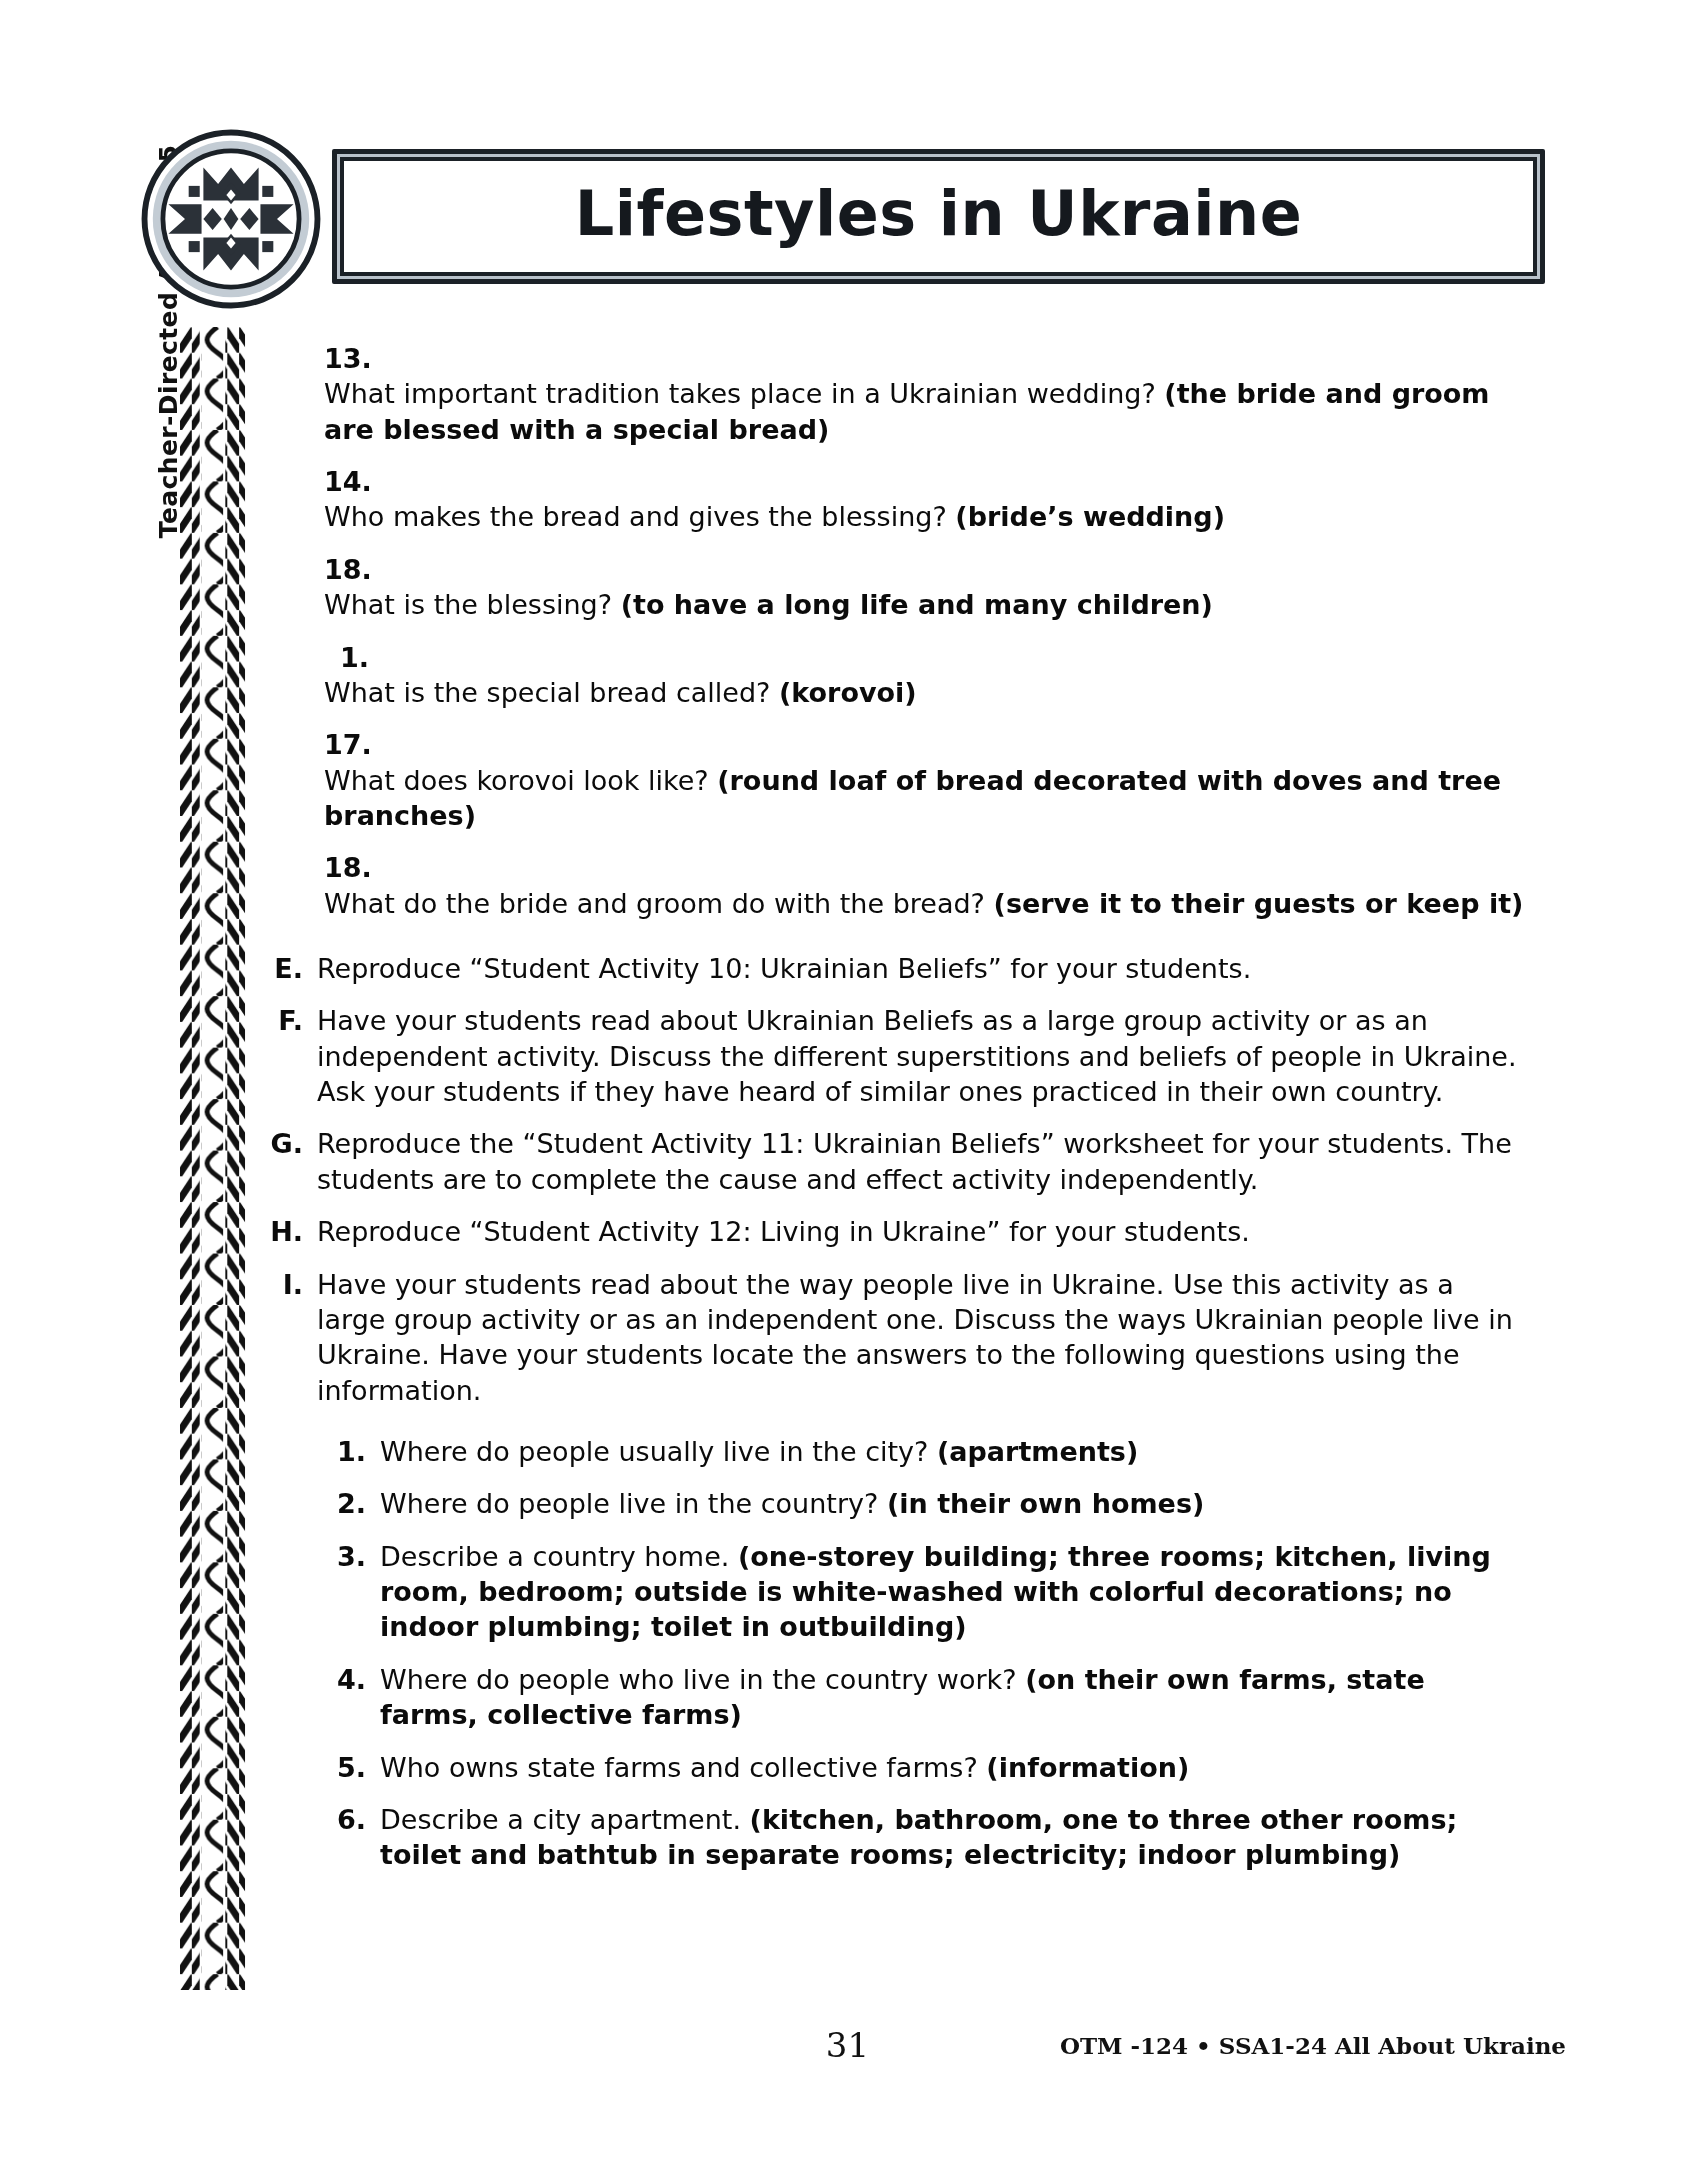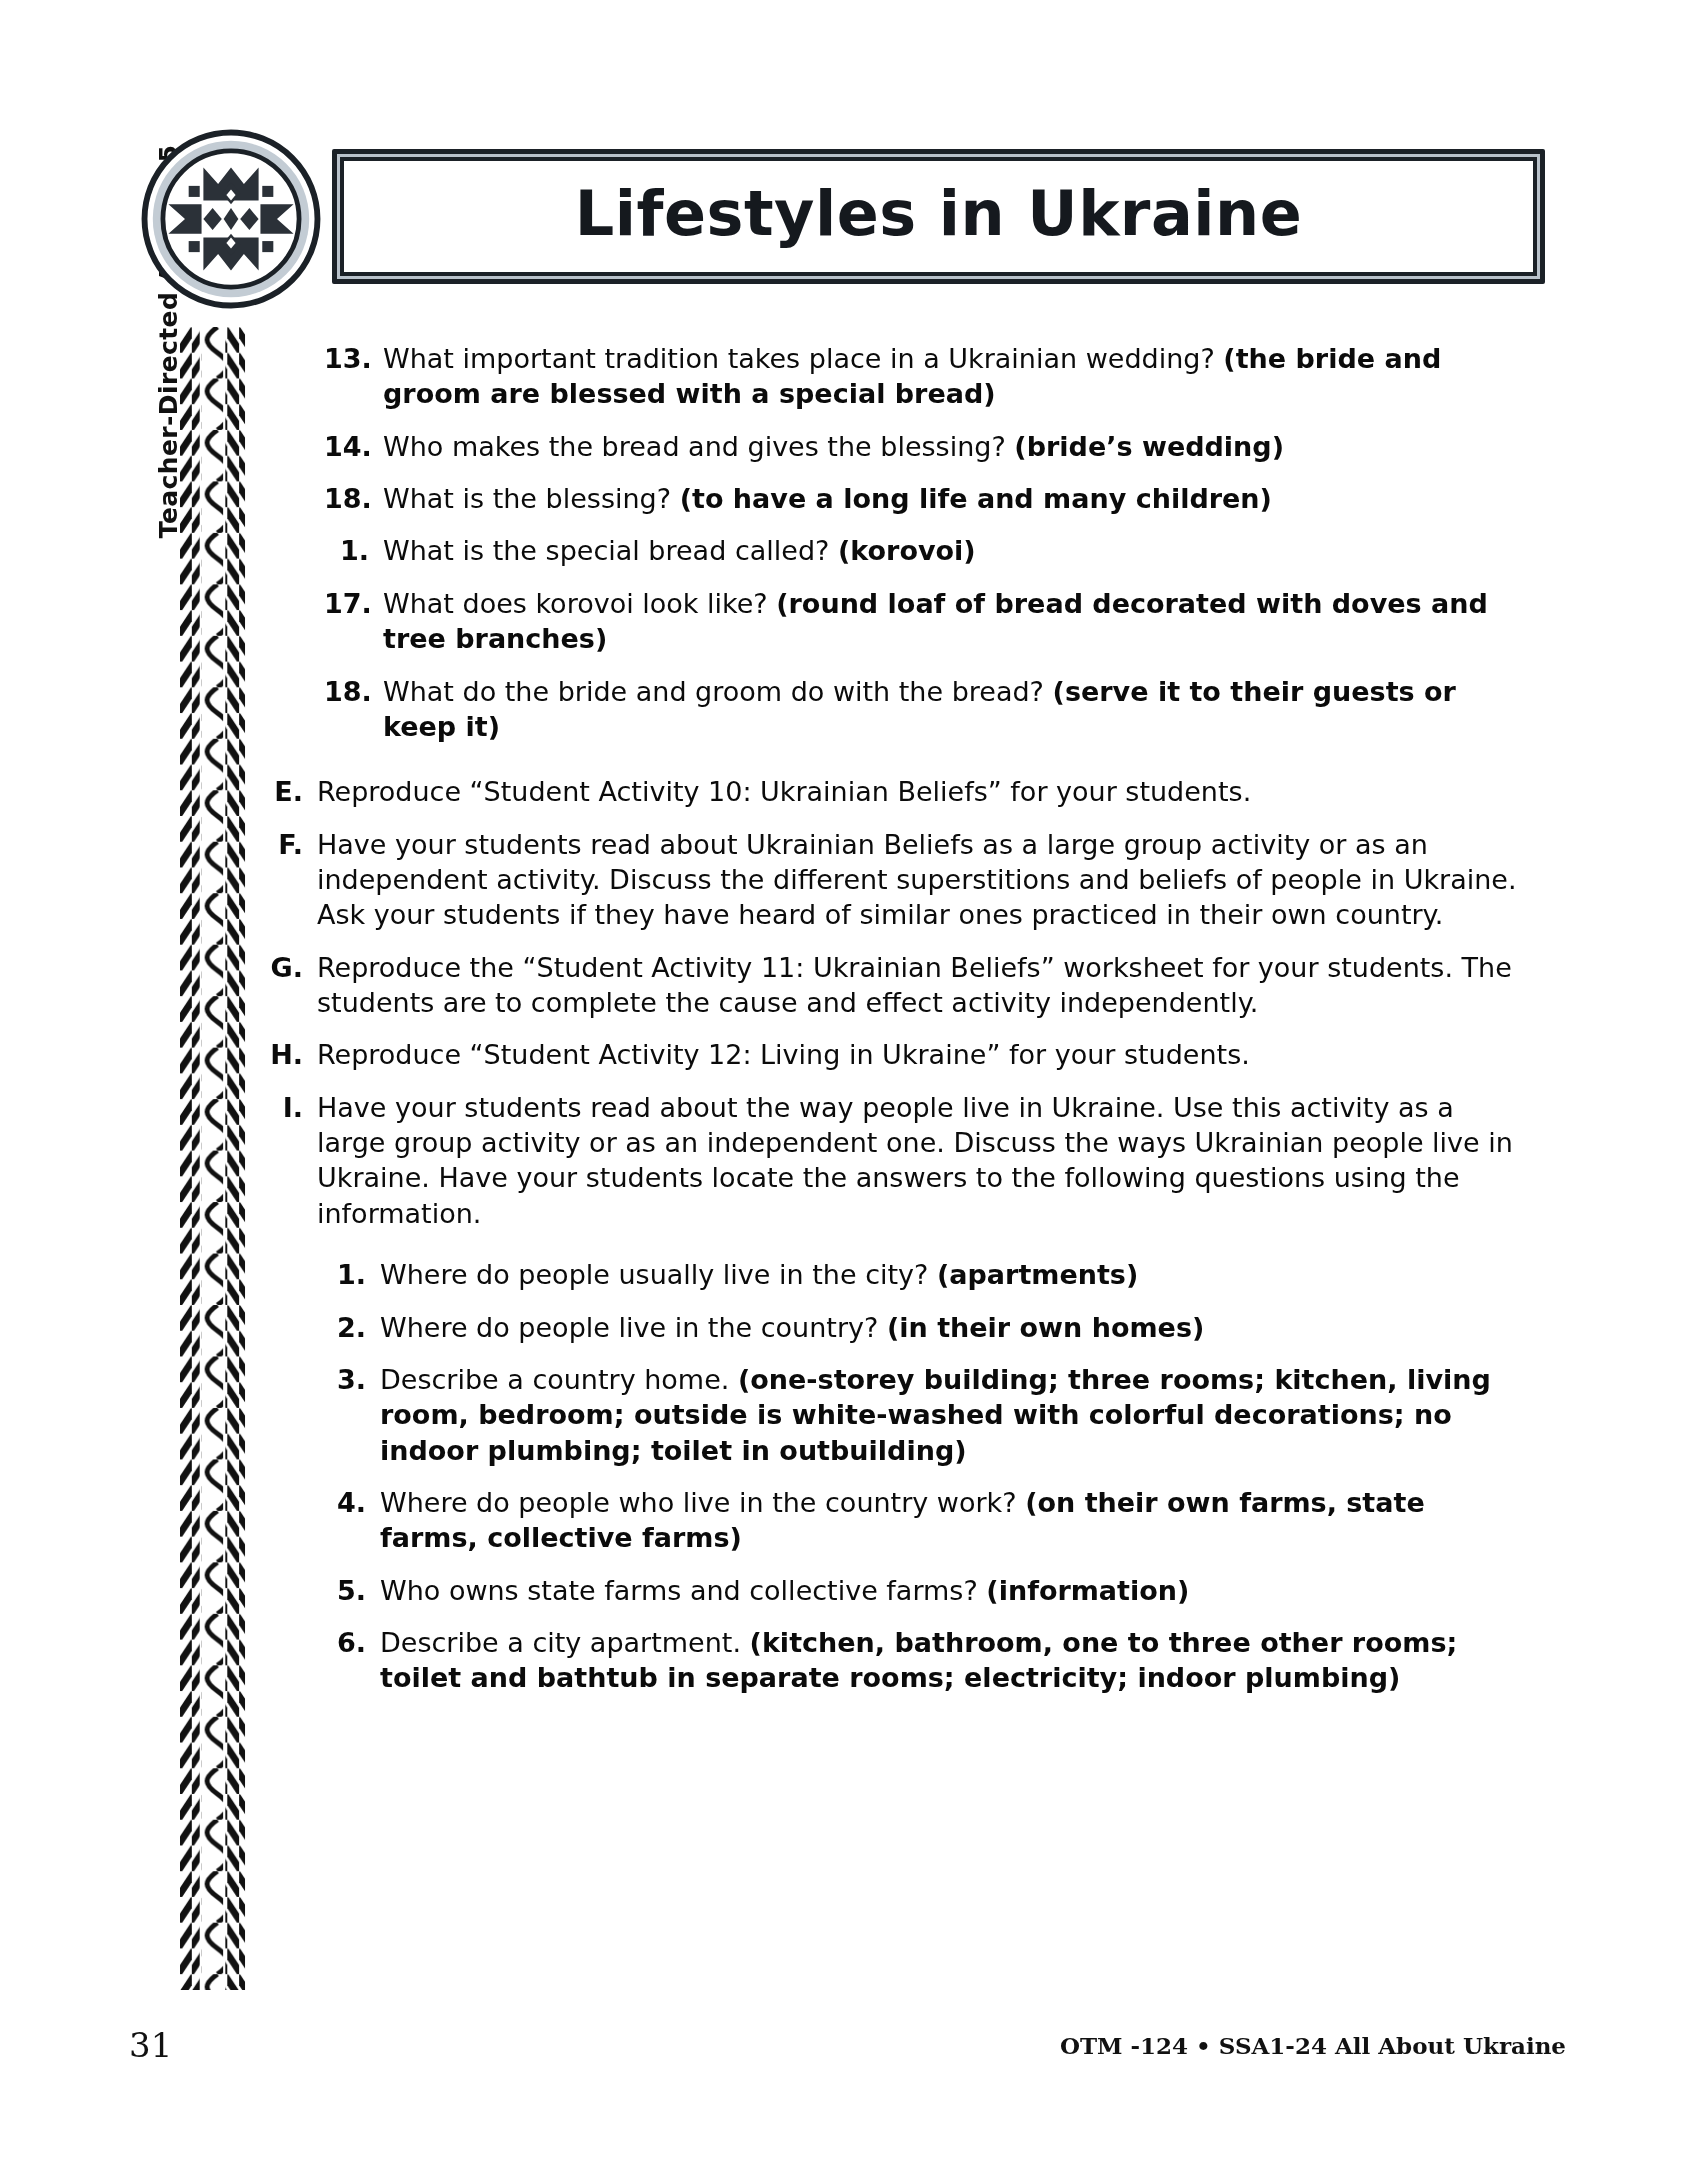--- a/index.html
+++ b/index.html
@@ -122,20 +122,21 @@
     flex: 0 0 auto;
     font-weight: 700;
     text-align: right;
     padding-right: 14px;
   }
   .item .body { flex: 1 1 auto; }
 
   
   .lvl-num {
     padding-left: 55px;
+    flex-direction: column;
   }
   .lvl-num .marker { width: 59px; }
 
   
   .lvl-alpha {
     padding-left: 0px;
   }
   .lvl-alpha .marker { width: 48px; }
 
   
@@ -160,20 +161,21 @@
     font-weight: 700;
     font-size: 23px;
     color: #111;
     display: flex;
     align-items: center;
   }
   .footer-left { flex: 0 0 auto; }
   .footer-center {
     position: absolute;
     left: 12px; right: 0;
+    text-align: center;
     font-family: "DejaVu Serif", serif;
     font-weight: 400;
     font-size: 34px;
   }
   .footer-right {
     margin-left: auto;
     text-align: right;
   }
 </style>
 </head>

